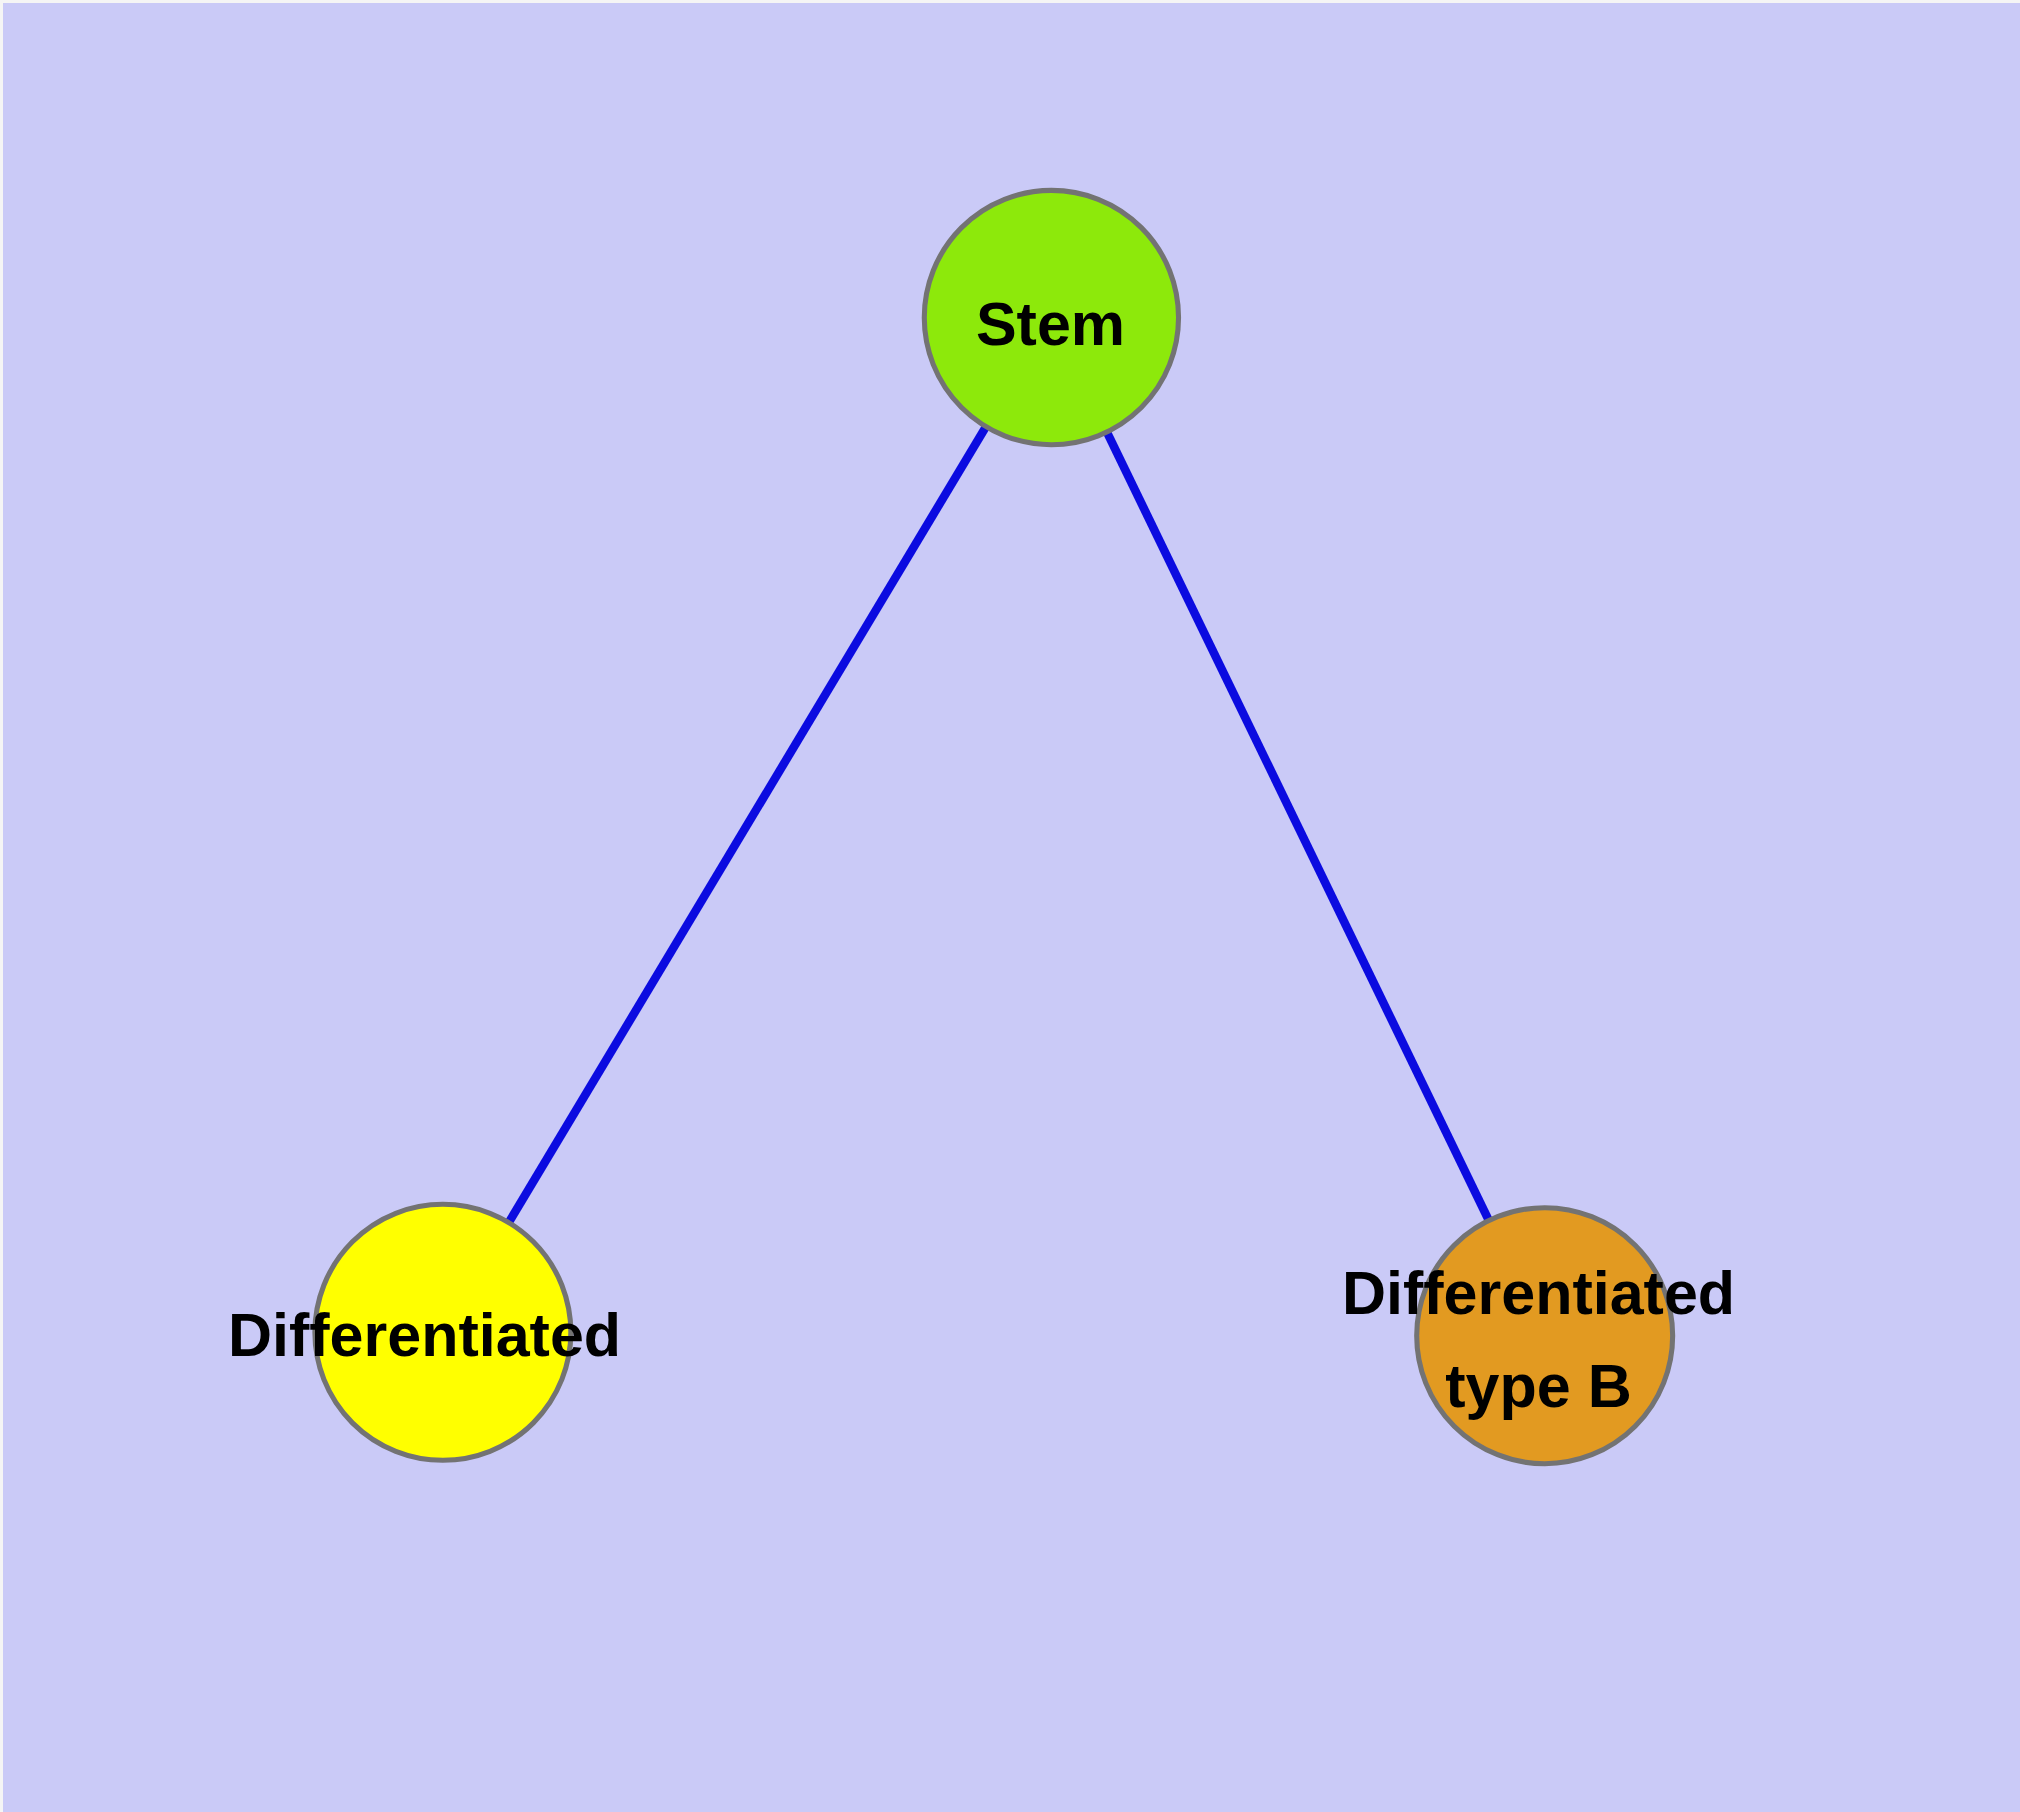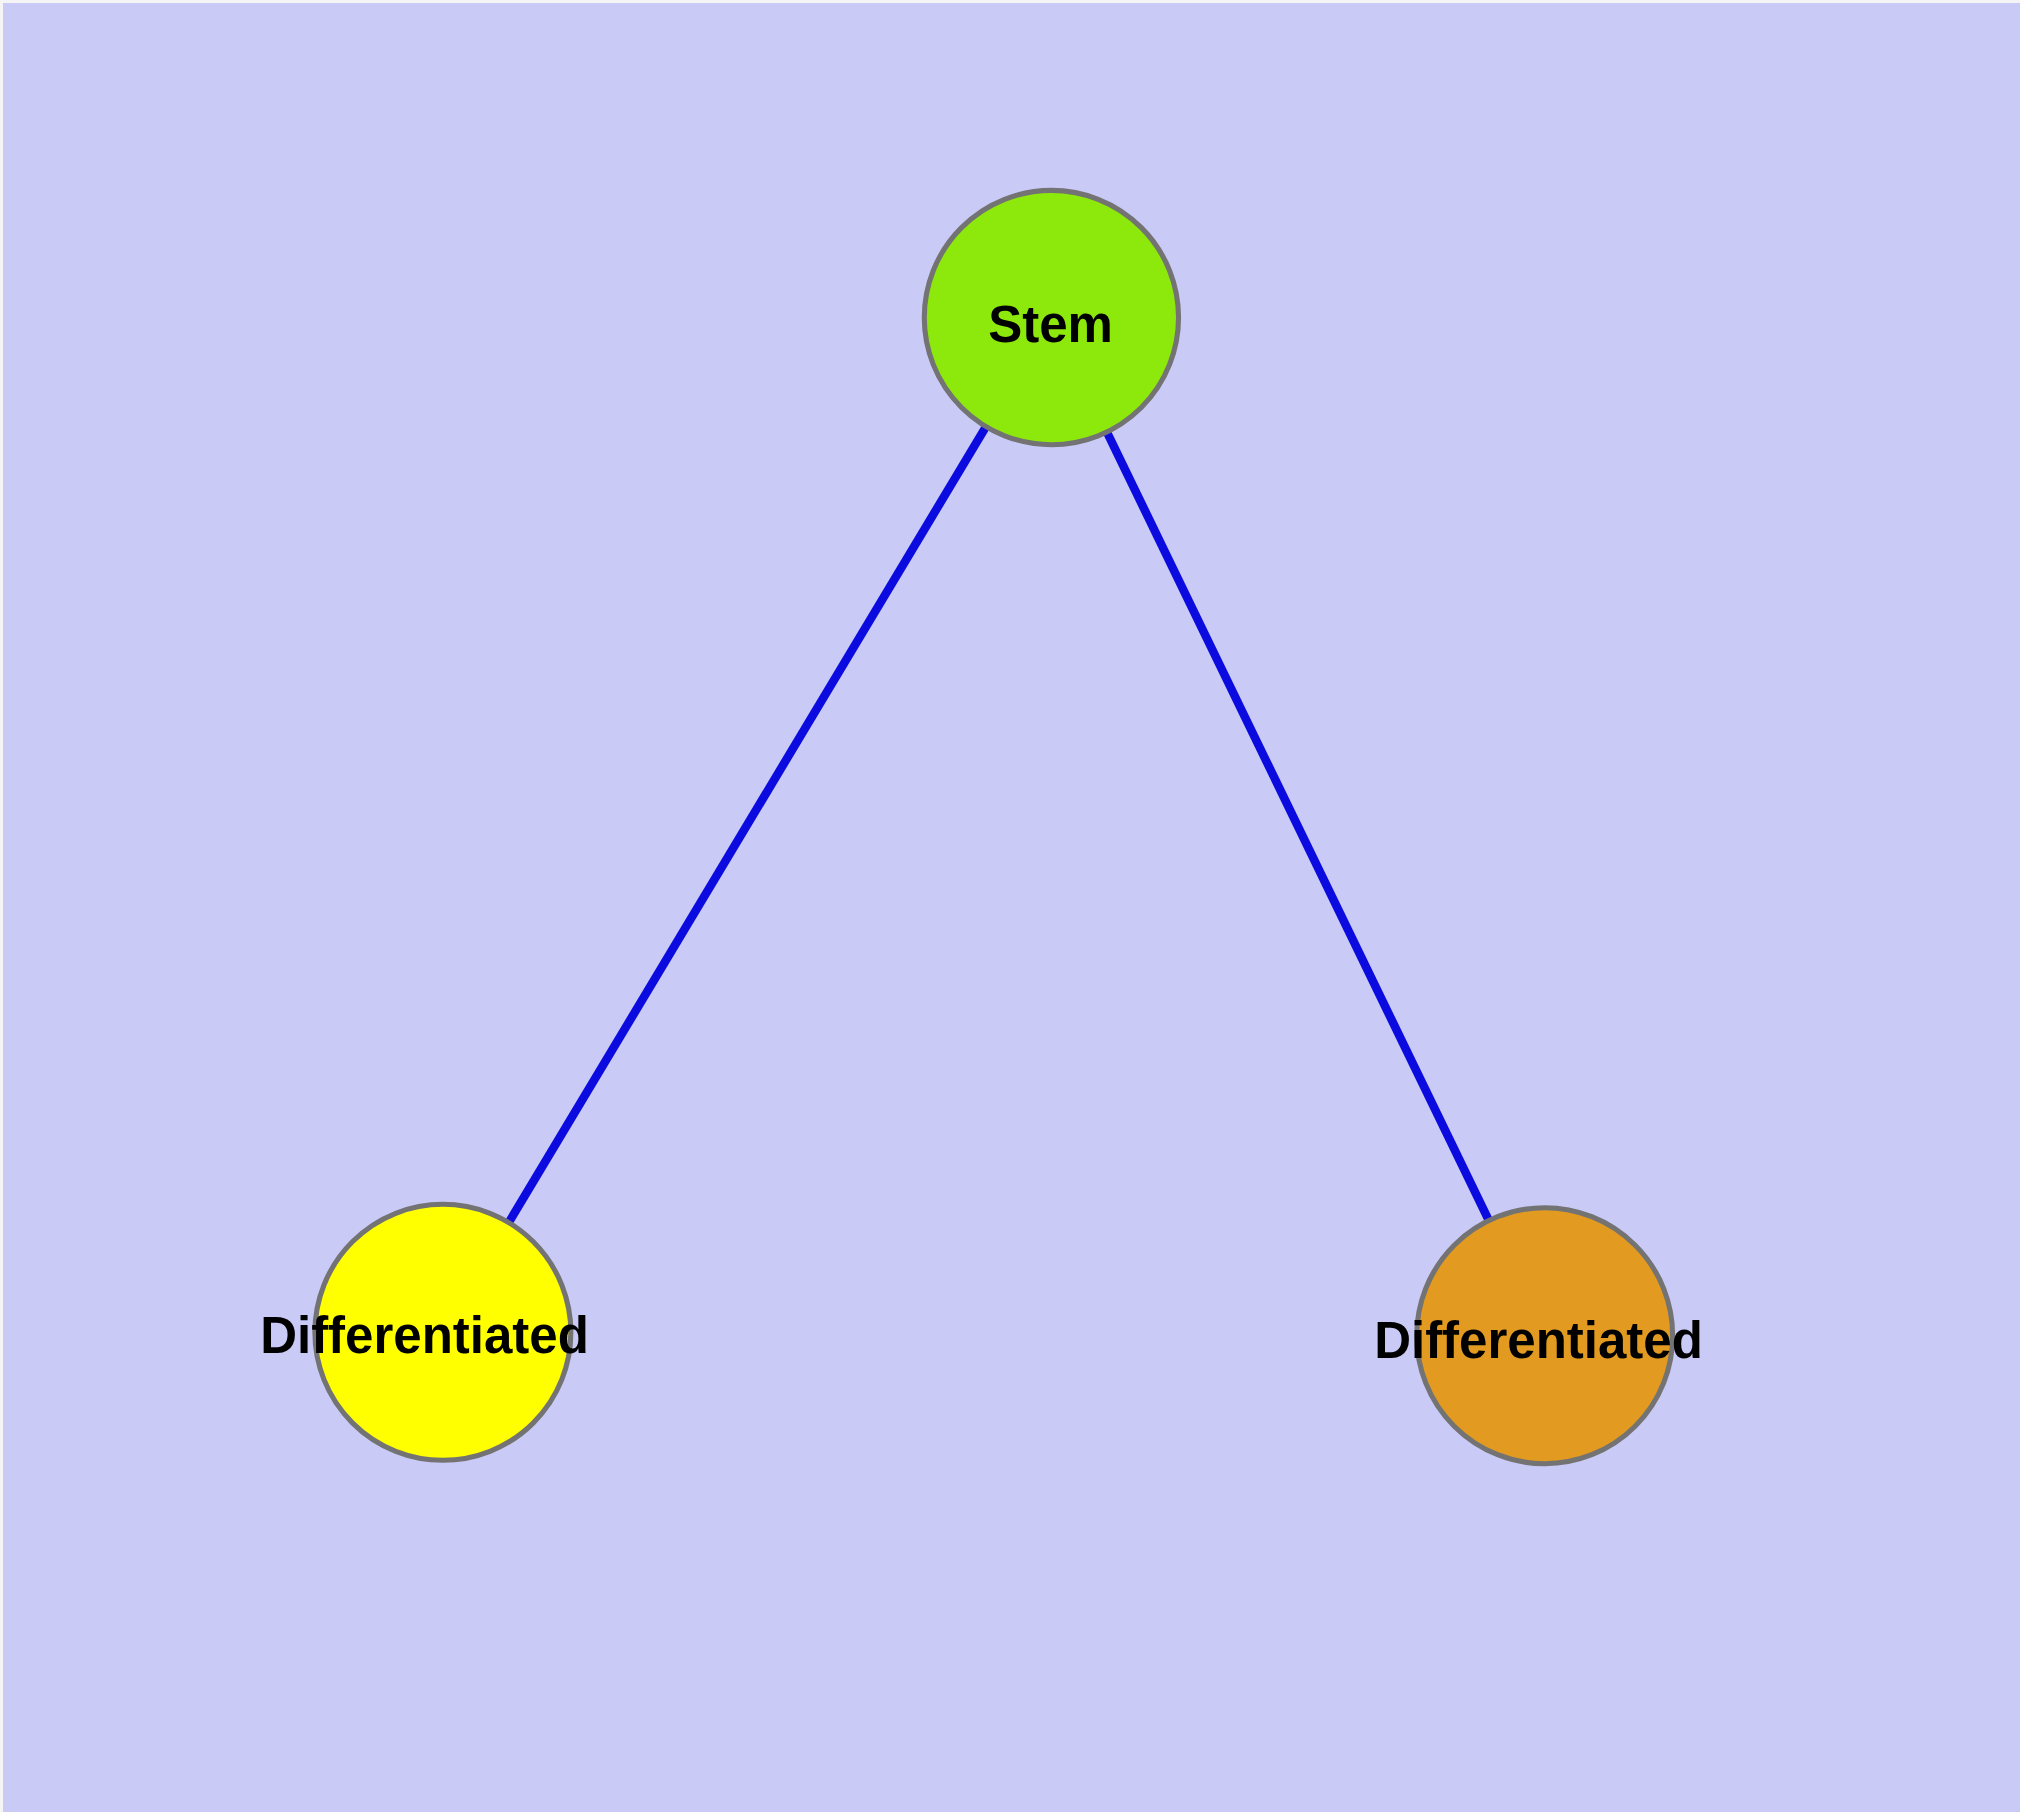--- a/index.html
+++ b/index.html
@@ -31,21 +31,21 @@
     left: 0;
     top: 0;
     width: 100%;
     height: 100%;
     display: block;
   }
   .node-label {
     position: absolute;
     transform: translate(-50%, -50%);
     font-weight: bold;
-    font-size: 51px;
+    font-size: 61px;
     line-height: 93px;
     color: #000000;
     text-align: center;
     white-space: nowrap;
     letter-spacing: 0px;
   }
 </style>
 </head>
 <body>
 
@@ -60,16 +60,17 @@
       </svg>
 
   <div class="node-label" style="color: rgb(0, 0, 0); left: 1048px; top: 321px;">
         <div>Stem</div>
       </div>
       <div class="node-label" style="color: rgb(0, 0, 0); left: 422px; top: 1332px;">
         <div>Differentiated</div>
       </div>
       <div class="node-label" style="color: rgb(0, 0, 0); left: 1536px; top: 1337px;">
         <div>Differentiated</div>
+        <div>type B</div>
       </div>
     </div>
 </div>
 
 
 </body></html>

